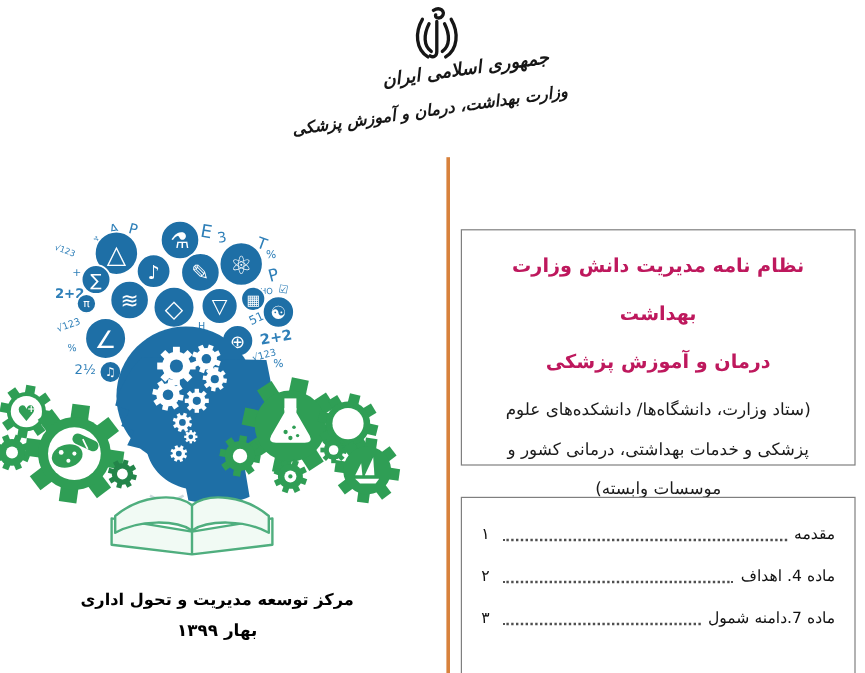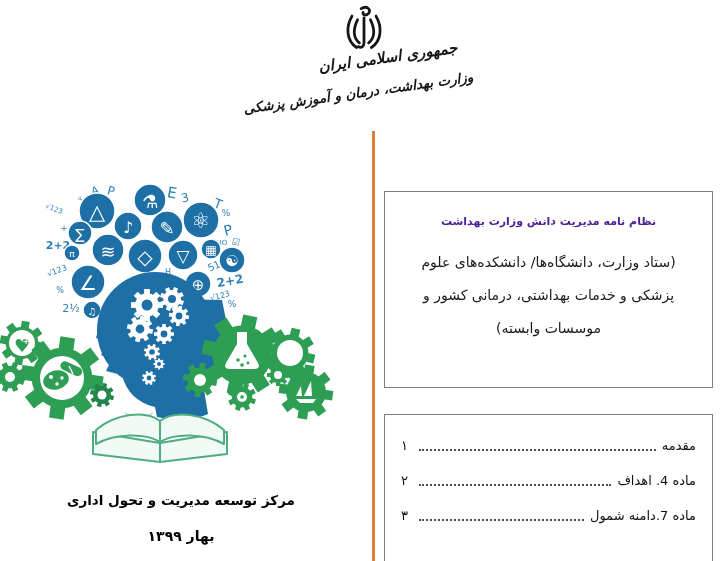--- a/index.html
+++ b/index.html
@@ -11,31 +11,31 @@
           color:#161616;transform:rotate(-8deg);white-space:nowrap;}
   .callig.l1{left:322px;top:48px;width:136px;font-size:15px;}
   .callig.l2{left:278px;top:82px;width:196px;font-size:13.5px;}
   
   .divider{position:absolute;left:372px;top:131px;width:3px;height:430px;background:#D8823C;}
   
   .illu{position:absolute;left:0;top:0;width:342px;height:561px;}
   
   .title-box{position:absolute;left:384px;top:191px;width:329px;height:197px;
              border:1px solid #7f7f7f;text-align:center;box-sizing:border-box;}
-  .doc-title{margin:10px 14px 0;font-size:11px;font-weight:bold;line-height:40px;color:#4c1d95;}
+  .doc-title{margin:10px 14px 0;font-size:16px;font-weight:bold;line-height:40px;color:#be185d;}
   .doc-subtitle{margin:4px 18px 0;font-size:14px;line-height:33px;color:#1a1a1a;}
   .toc-box{position:absolute;left:384px;top:414px;width:329px;height:170px;
            border:1px solid #7f7f7f;box-sizing:border-box;padding:13px 16px 0;}
   .toc-heading{color:#4472C4;font-size:12.5px;margin-bottom:10px;}
   .toc-row{display:flex;align-items:center;height:35px;font-size:13px;color:#111;}
   .toc-row .dots{flex:1;border-bottom:2px dotted #4f4f4f;margin:0 6px;transform:translateY(4px);}
   .toc-row .pg{min-width:12px;text-align:left;}
   
   .pub{position:absolute;left:38px;top:492px;width:286px;text-align:center;font-weight:bold;color:#000;}
-  .pub .org{font-size:13.5px;margin-bottom:20px;}
+  .pub .org{font-size:13.5px;margin-bottom:10px;}
   .pub .date{font-size:14px;}
 </style>
 </head>
 <body>
 
 <div class="page">
 
   <svg class="emblem" viewBox="-20 -26 40 52">
     <g stroke="#161616" fill="none" stroke-width="3" stroke-linecap="round">
       <path d="M-3,-22 C3,-26 8,-21 5,-17 C3,-14 -2,-15 -1,-18"></path>
@@ -251,20 +251,21 @@
       <path d="M93,432 L160,443 L227,432 L227,454 L160,462 L93,454 Z"></path>
       <path d="M96,430 C116,413 146,410 160,421 C174,410 204,413 224,430
                L224,444 C204,433 174,433 160,442 C146,433 116,433 96,444 Z"></path>
       <line x1="160" y1="421" x2="160" y2="462"></line>
     </g>
   </svg>
 
   <section class="title-box" dir="rtl">
     <h1 class="doc-title">
       <span>نظام نامه مدیریت دانش وزارت بهداشت</span><br>
+      <span>درمان و آموزش پزشکی</span>
     </h1>
     <p class="doc-subtitle">(ستاد وزارت، دانشگاه‌ها/ دانشکده‌های علوم پزشکی و خدمات بهداشتی، درمانی کشور و موسسات وابسته)</p>
   </section>
 
   <section class="toc-box" dir="rtl">
     <div class="toc-row">
       <span>مقدمه</span>
       <span class="dots"></span>
       <span class="pg">۱</span>
     </div>

